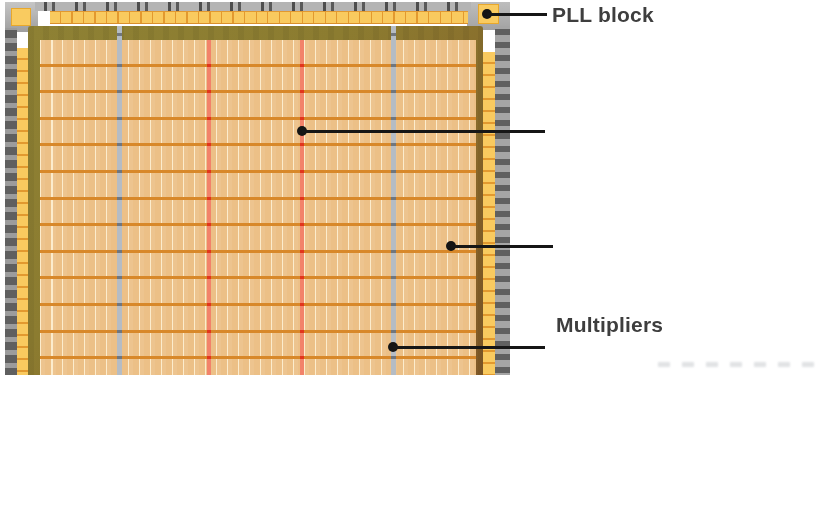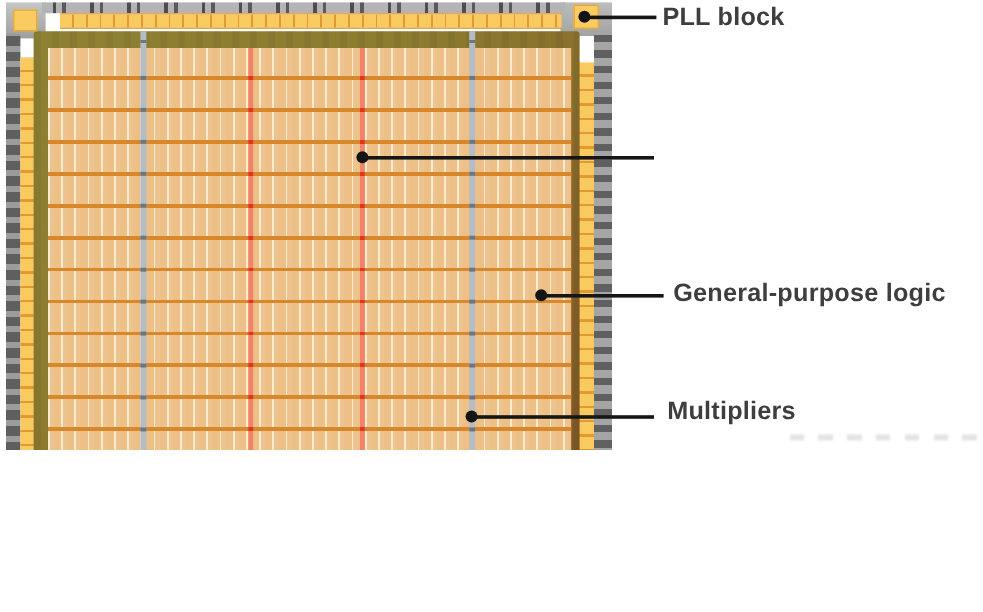--- a/index.html
+++ b/index.html
@@ -66,21 +66,21 @@
   
   .co-dot{position:absolute;width:10px;height:10px;border-radius:50%;background:#141414;}
   .co-line{position:absolute;height:3px;background:#161616;}
   .co-text{position:absolute;font-size:21px;font-weight:600;color:#3e3e3e;
     line-height:26px;letter-spacing:0.2px;white-space:nowrap;}
   .co-text .l2{display:block;}
 
   .dot-pll{left:482px;top:9px;}   .line-pll{left:487px;top:13px;width:60px;}  .txt-pll{left:552px;top:2px;}
   .dot-m9k{left:297px;top:126px;} .line-m9k{left:302px;top:130px;width:243px;}.txt-m9k{left:554px;top:119px;}
   .dot-gpl{left:446px;top:241px;} .line-gpl{left:451px;top:245px;width:102px;}.txt-gpl{left:561px;top:231px;line-height:27px;}
-  .dot-mul{left:388px;top:342px;} .line-mul{left:393px;top:346px;width:152px;}.txt-mul{left:556px;top:330px;}
+  .dot-mul{left:388px;top:342px;} .line-mul{left:393px;top:346px;width:152px;}.txt-mul{left:556px;top:312px;}
   .dot-io{left:483px;top:426px;}  .line-io{left:488px;top:430px;width:65px;}  .txt-io{left:562px;top:419px;}
 
   
   .artifact{position:absolute;left:658px;top:362px;width:158px;height:5px;opacity:0.35;
     background:repeating-linear-gradient(90deg,#aab0b5 0 12px,transparent 12px 24px);filter:blur(1px);}
   .page-edge{position:absolute;left:0;top:506px;width:819px;height:4px;background:#e7edf4;}
 </style>
 </head>
 <body>
 
@@ -119,21 +119,20 @@
   <div class="co-dot dot-pll"></div>
   <div class="co-line line-pll"></div>
   <div class="co-text txt-pll">PLL block</div>
 
   <div class="co-dot dot-m9k"></div>
   <div class="co-line line-m9k"></div>
 
   <div class="co-dot dot-gpl"></div>
   <div class="co-line line-gpl"></div>
   <div class="co-text txt-gpl">
-    <span>General-purpose logic</span>
   </div>
 
   <div class="co-dot dot-mul"></div>
   <div class="co-line line-mul"></div>
   <div class="co-text txt-mul">Multipliers</div>
 
   <div class="co-dot dot-io"></div>
   <div class="co-line line-io"></div>
 
   <div class="artifact"></div>

